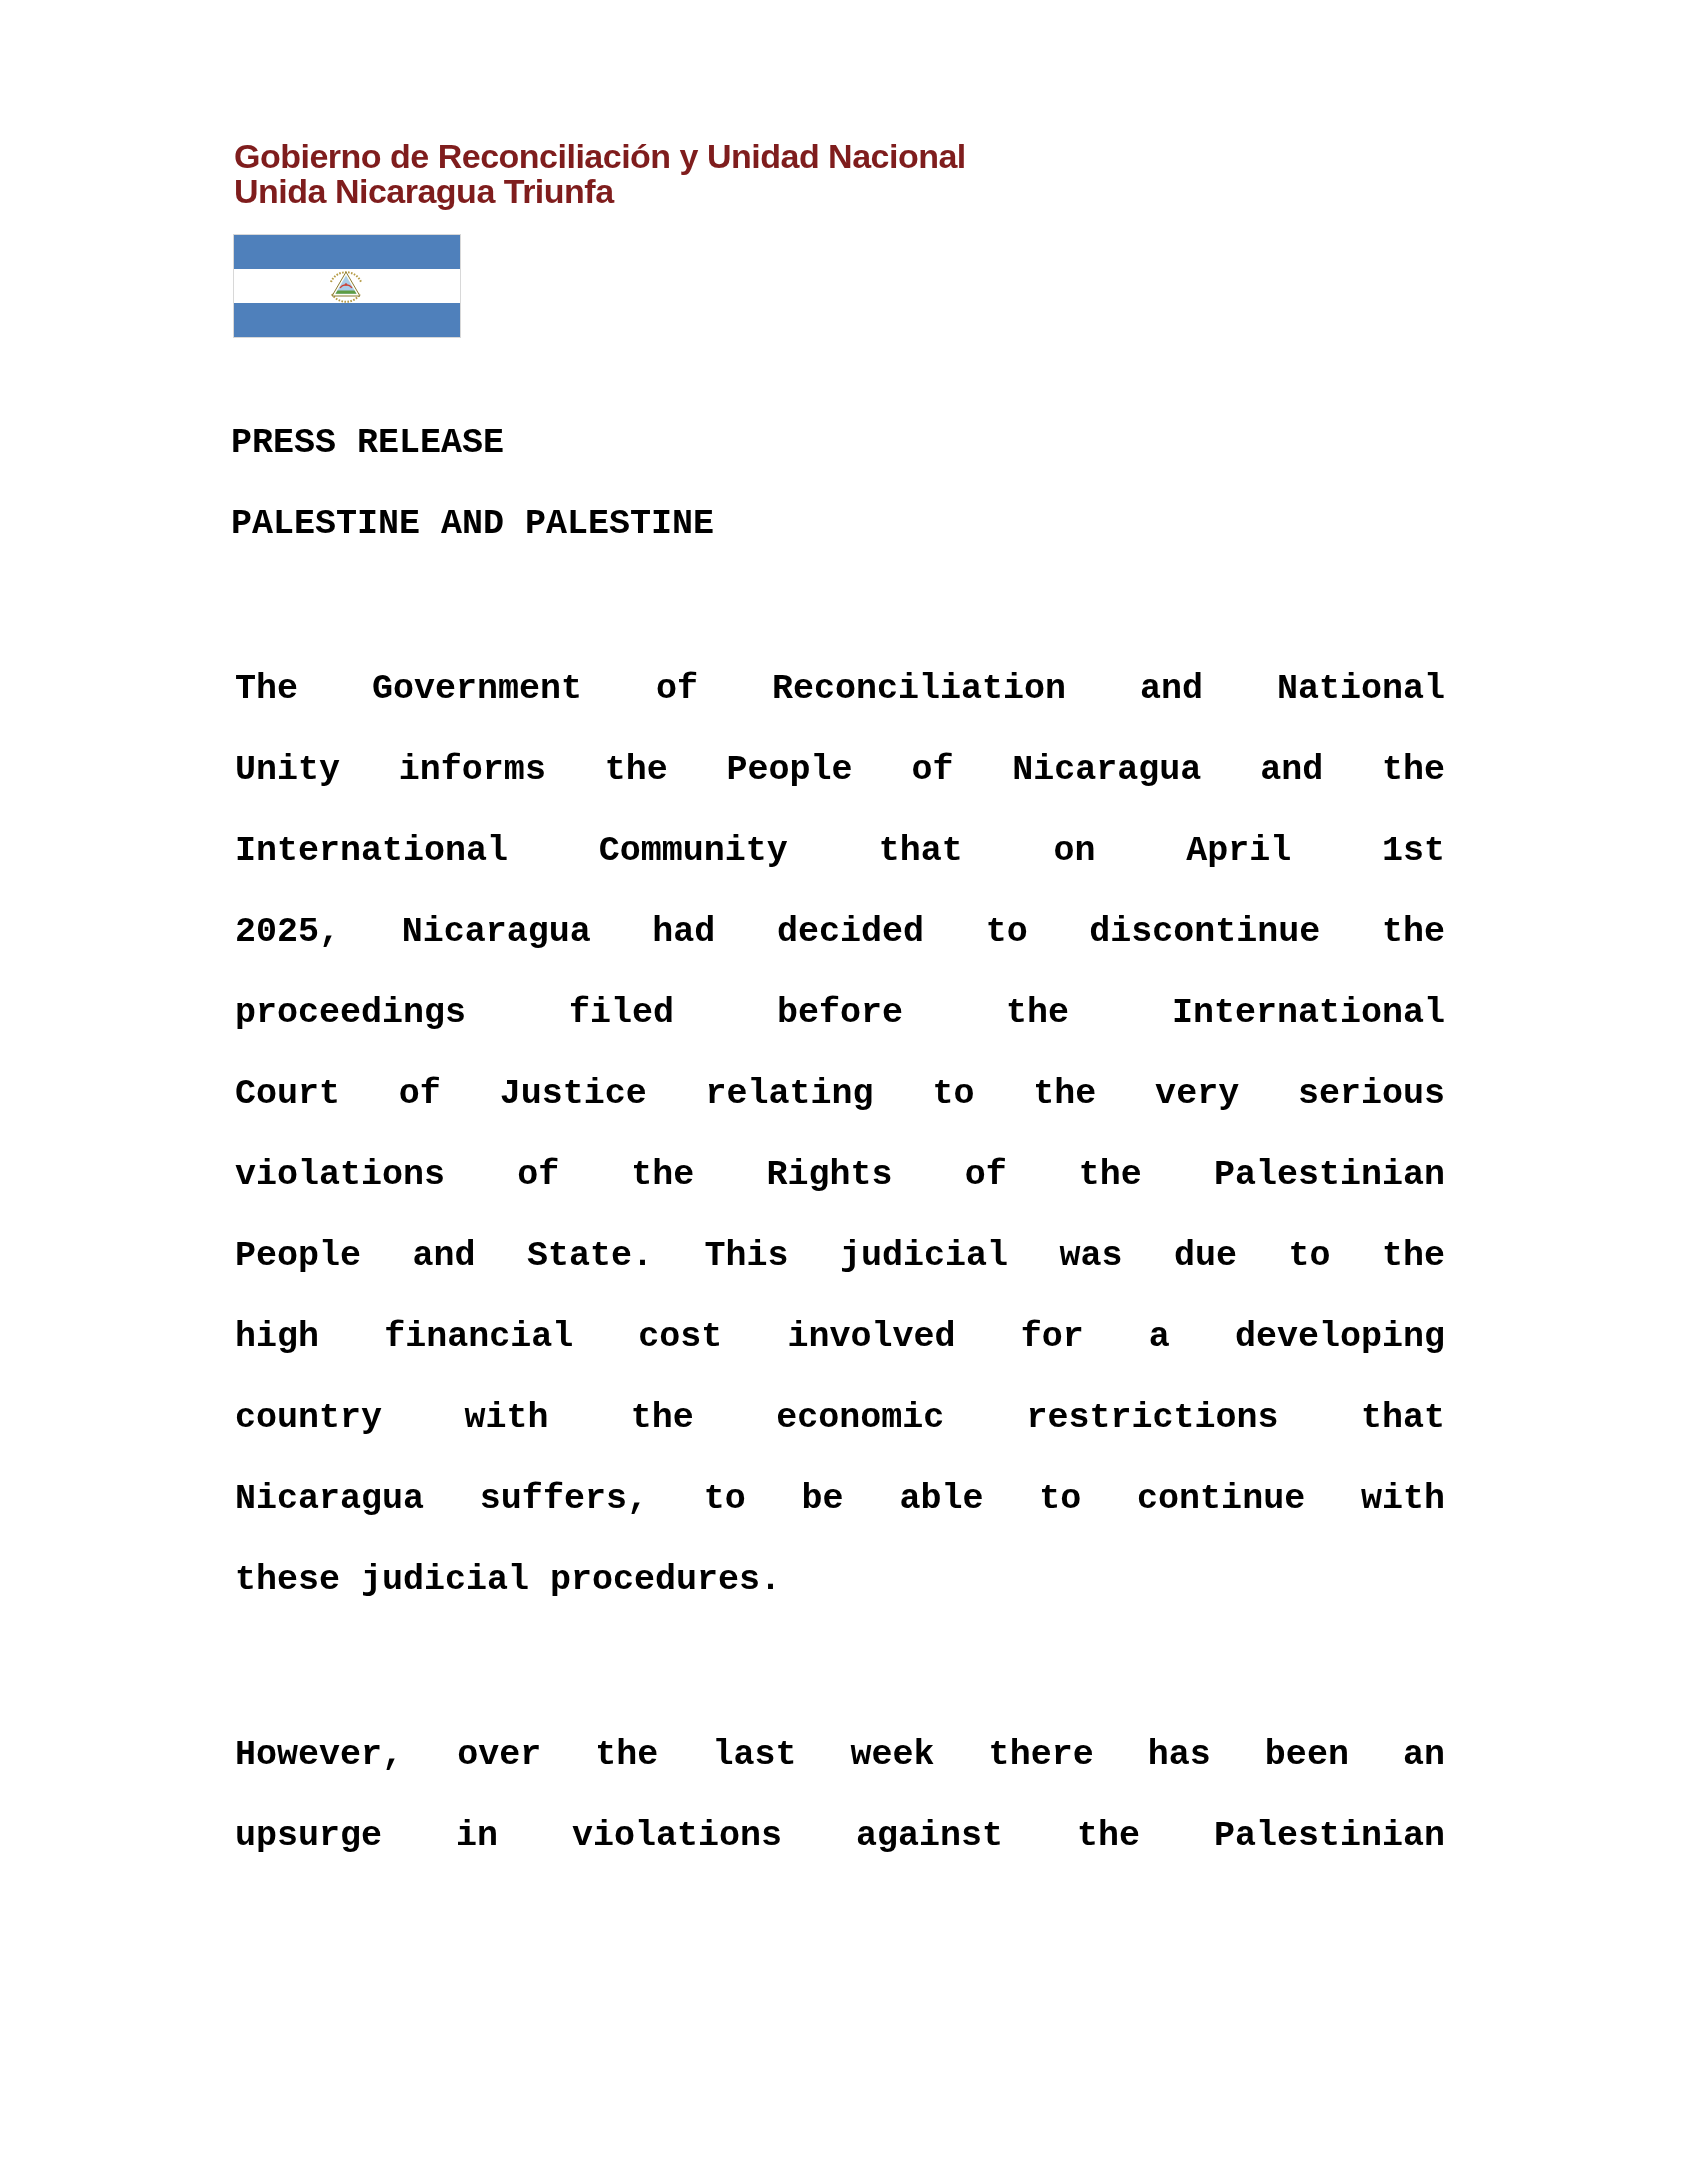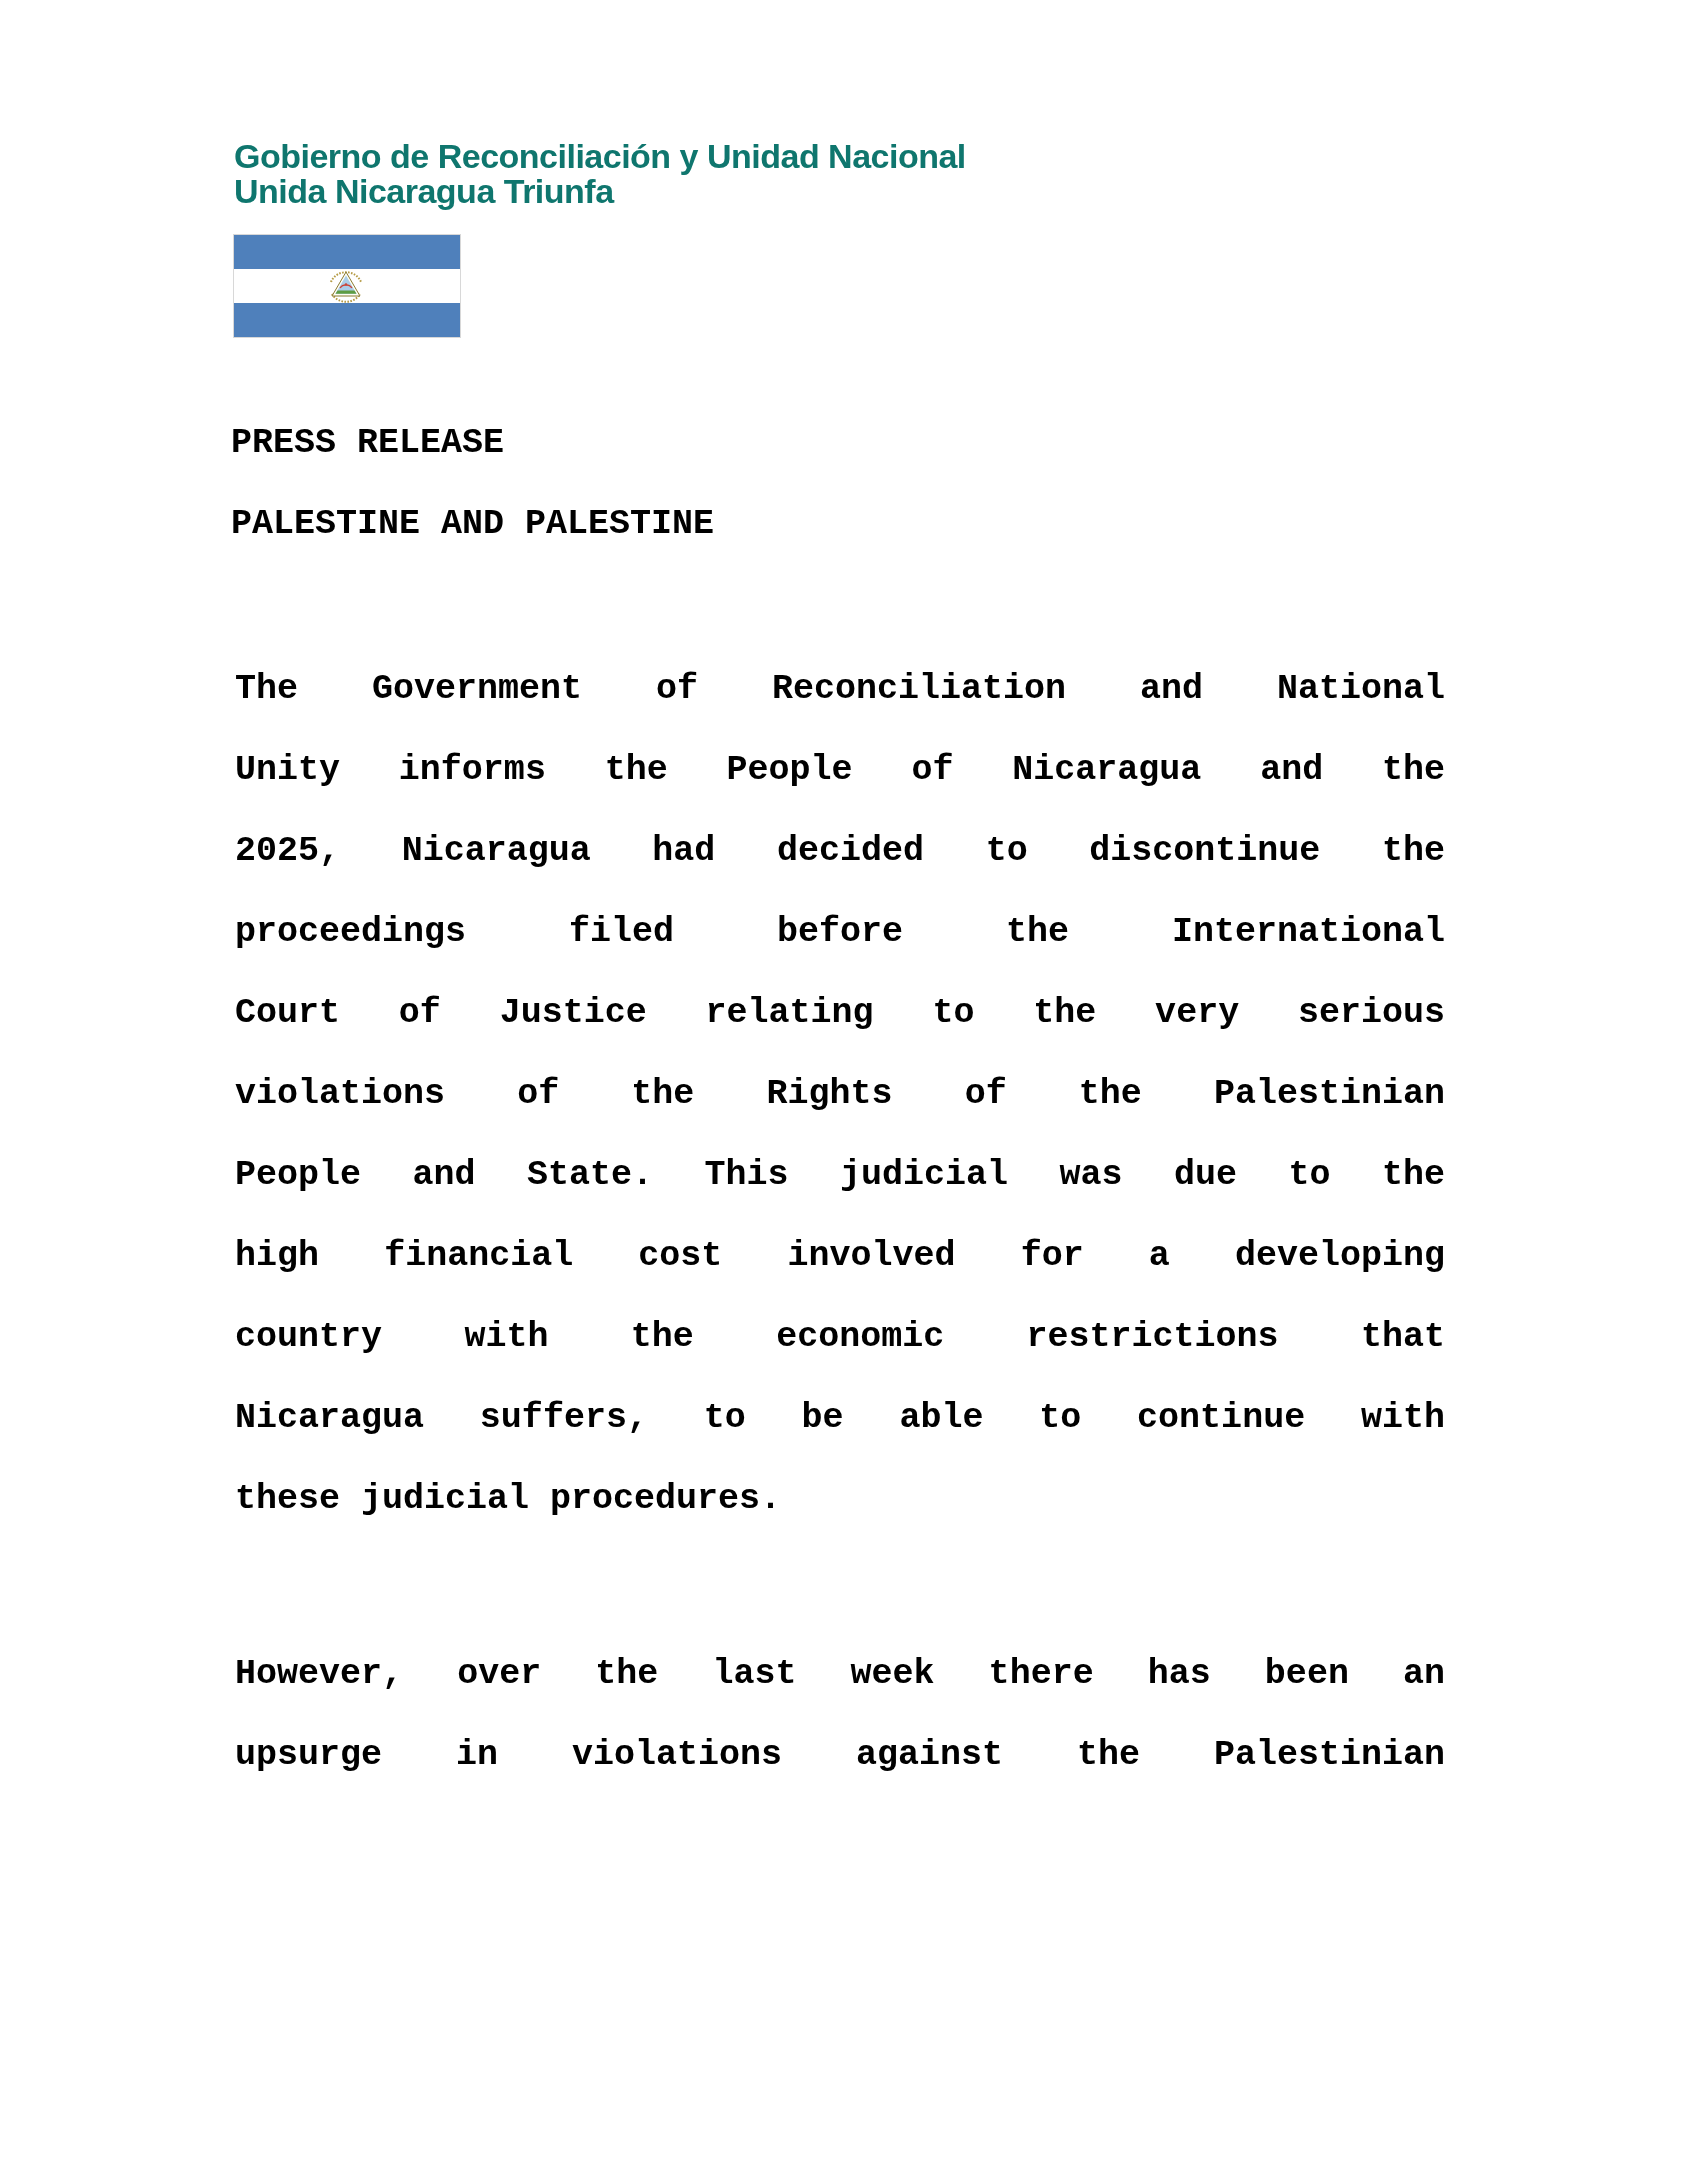--- a/index.html
+++ b/index.html
@@ -20,21 +20,21 @@
   
   .org-header {
     position: absolute;
     left: 234px;
     top: 139px;
     font-family: "Liberation Sans", sans-serif;
     font-weight: bold;
     font-size: 34px;
     line-height: 35px;
     letter-spacing: -0.5px;
-    color: #0f766e;
+    color: #7f1d1d;
     white-space: nowrap;
   }
 
   
   .flag {
     position: absolute;
     left: 233px;
     top: 234px;
     width: 226px;
     height: 102px;
@@ -113,20 +113,21 @@
 
   <div class="titles mono">
     <div>PRESS RELEASE</div>
     <div>PALESTINE AND PALESTINE</div>
   </div>
 
   <div class="body-text mono">
     <div class="para">
       <div class="jline">The Government of Reconciliation and National</div>
       <div class="jline">Unity informs the People of Nicaragua and the</div>
+      <div class="jline">International Community that on April 1st</div>
       <div class="jline">2025, Nicaragua had decided to discontinue the</div>
       <div class="jline">proceedings filed before the International</div>
       <div class="jline">Court of Justice relating to the very serious</div>
       <div class="jline">violations of the Rights of the Palestinian</div>
       <div class="jline">People and State. This judicial was due to the</div>
       <div class="jline">high financial cost involved for a developing</div>
       <div class="jline">country with the economic restrictions that</div>
       <div class="jline">Nicaragua suffers, to be able to continue with</div>
       <div class="jline last">these judicial procedures.</div>
     </div>

